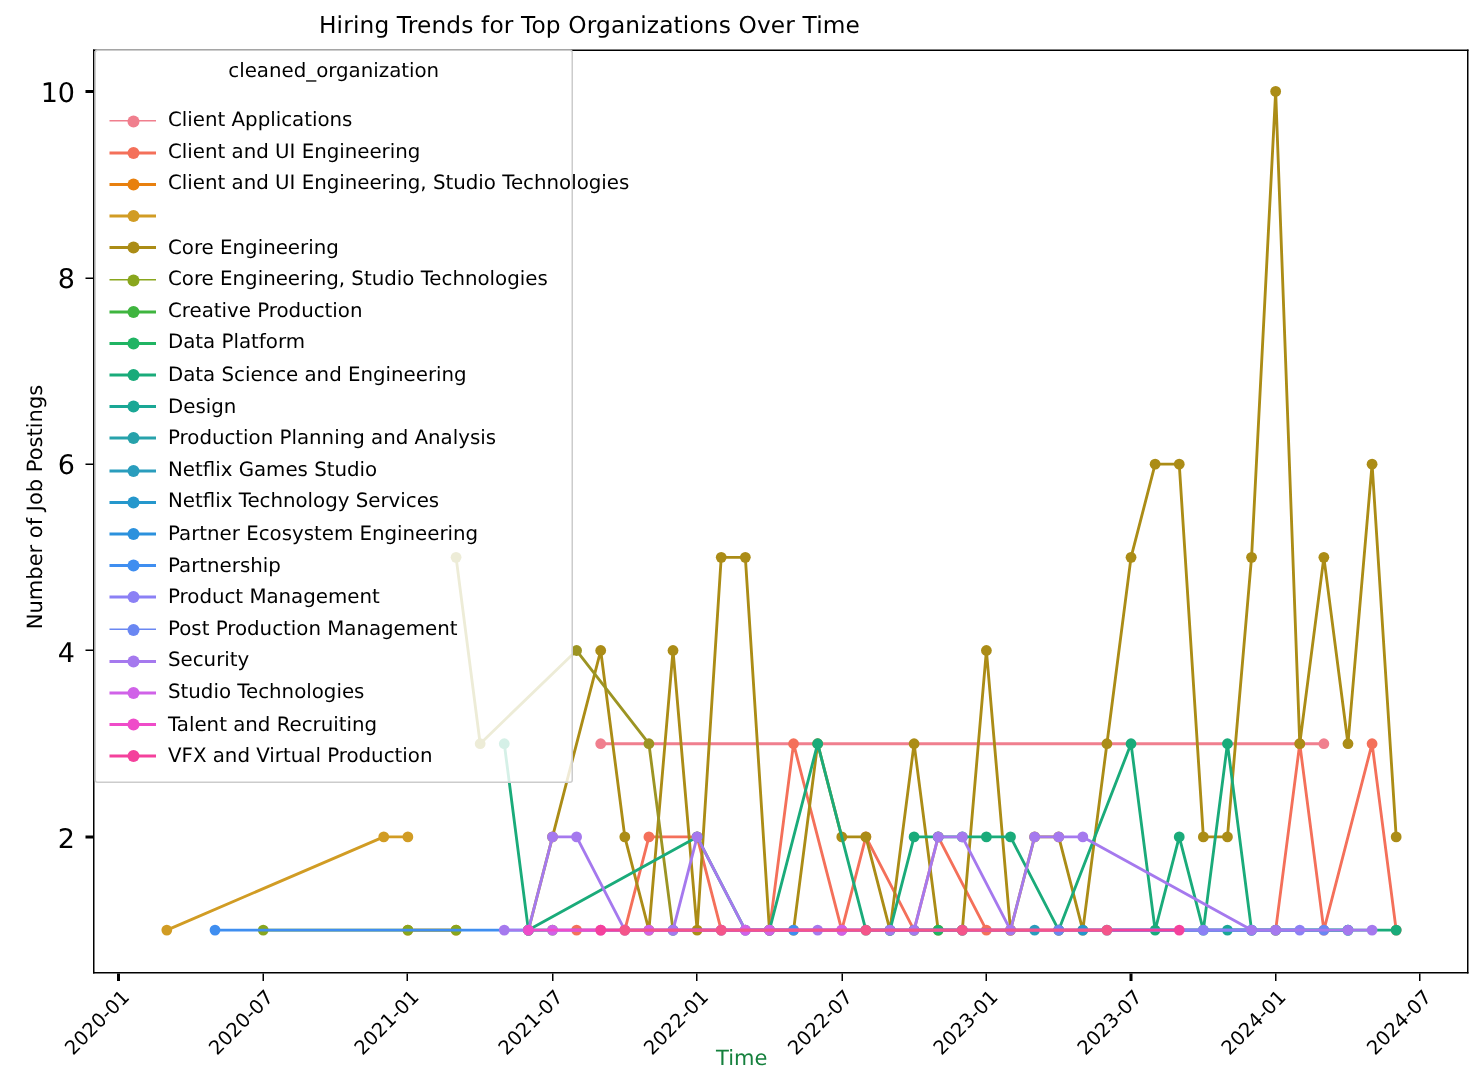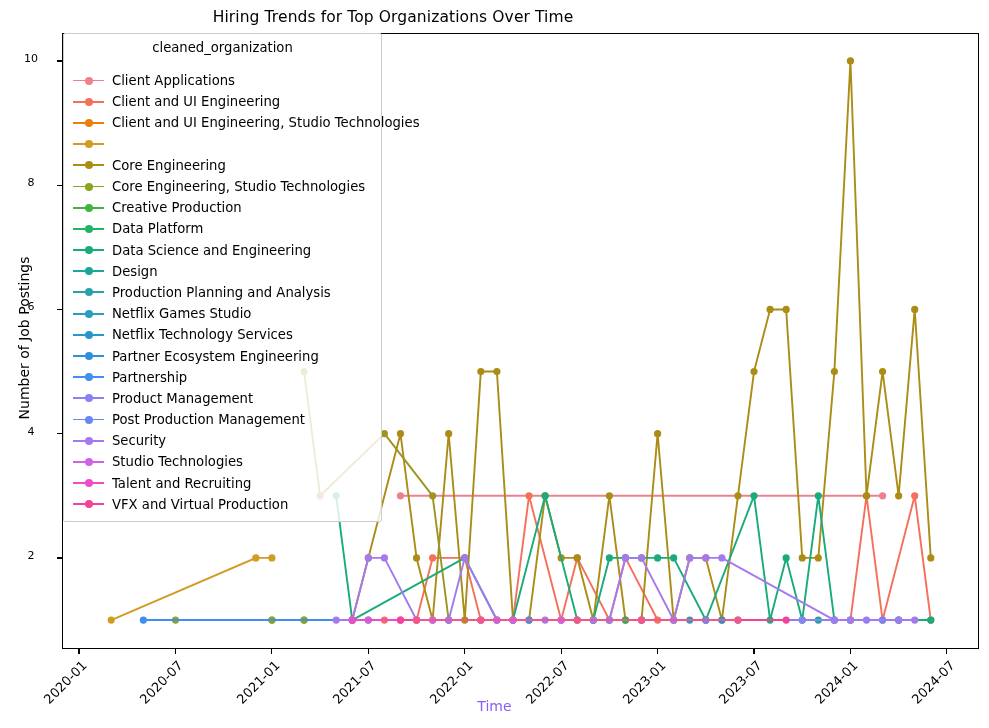--- a/index.html
+++ b/index.html
@@ -41,22 +41,22 @@
   }
   #spine-left  { left: 62px;  top: 33px;  width: 1.2px; height: 616px; }
   #spine-bottom{ left: 62px;  top: 648px; width: 917px; height: 1.2px; }
   #spine-right { left: 978px; top: 33px;  width: 1.2px; height: 616px; }
   #spine-top   { left: 62px;  top: 33px;  width: 917px; height: 1.2px; }
 
   .ytick-label {
     position: absolute;
     right: 0;
     width: 38px;
-    text-align: center;
-    font-size: 11px;
+    text-align: right;
+    font-size: 18px;
     color: #000000;
   }
   .ytick-mark {
     position: absolute;
     width: 5px;
     height: 1.2px;
     background: #000000;
     left: 57px;
   }
   .xtick-mark {
@@ -84,21 +84,21 @@
     color: #000000;
     transform: rotate(-90deg);
   }
   #xlabel {
     position: absolute;
     left: 0;
     top: 698px;
     width: 989px;
     text-align: center;
     font-size: 14px;
-    color: #8b5cf6;
+    color: #15803d;
   }
   #legend {
     position: absolute;
     left: 63px;
     top: 33px;
     background: rgba(255,255,255,0.82);
     border: 1px solid #cccccc;
     border-radius: 2px;
     padding: 5px 9px 6px 9px;
     box-sizing: border-box;

